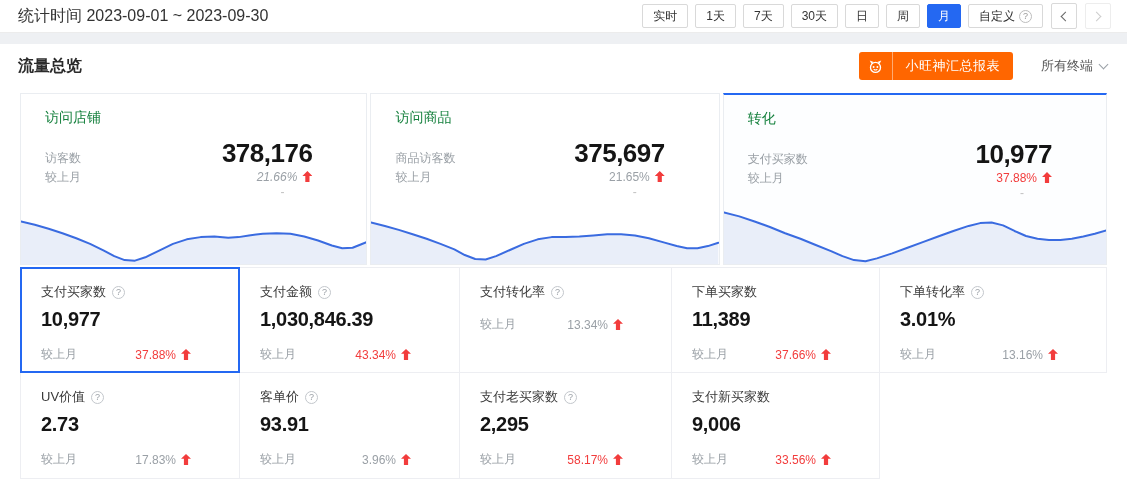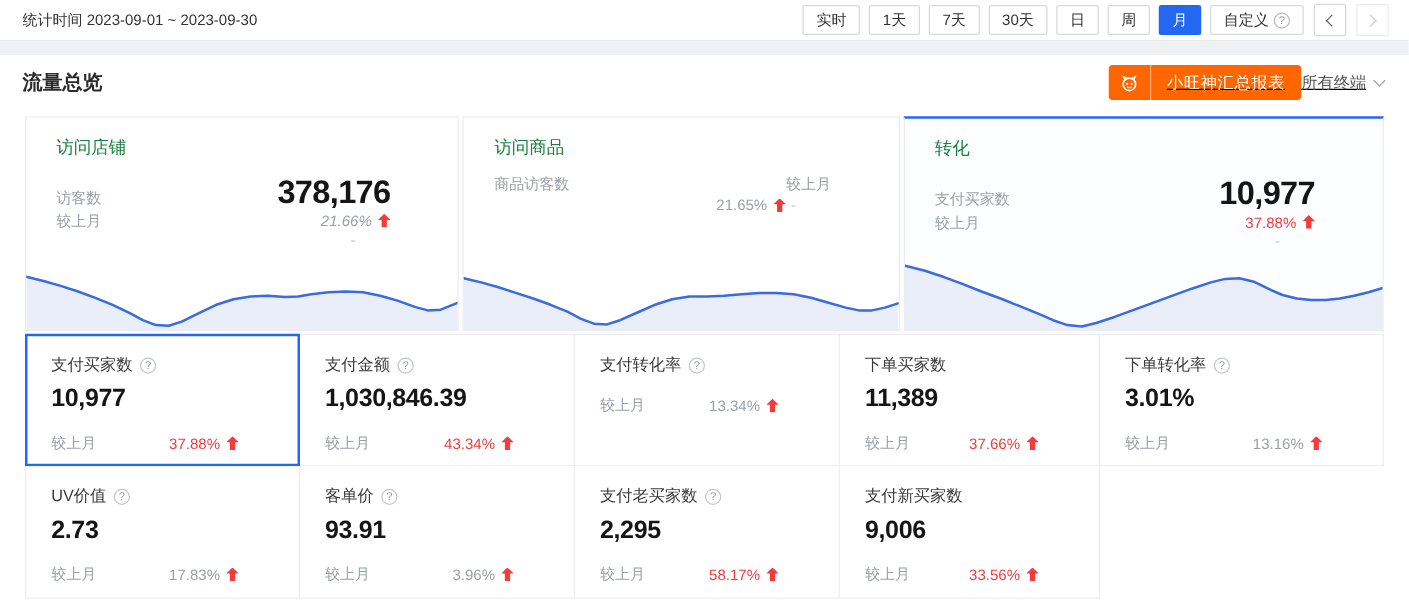--- a/index.html
+++ b/index.html
@@ -2,42 +2,42 @@
 <html style="--accent: #2468f2; --red: #f23c3c; --orange: #ff6600;"><head>
 <meta charset="utf-8">
 <style>
   * { margin:0; padding:0; box-sizing:border-box; }
   html,body { width:1127px; height:487px; background:#fff; overflow:hidden;
     font-family:"Liberation Sans","DejaVu Sans",sans-serif; }
 
   
   .topbar { height:33px; display:flex; align-items:center; padding:0 16px 0 18px;
     border-bottom:1px solid #ececec; background:#fff; }
-  .stat-time { font-size:12px; color:#333; }
+  .stat-time { font-size:16px; color:#333; }
   .topbar-right { margin-left:auto; display:flex; align-items:center; gap:7px; }
   .rbtn { height:24px; padding:0 10px; border:1px solid #d9d9d9; border-radius:2px;
     background:#fff; font-size:12px; color:#333; display:inline-flex; align-items:center;
     gap:4px; cursor:pointer; white-space:nowrap; }
   .rbtn.active { background:var(--accent); border-color:var(--accent); color:#fff; }
   .nav-btn { width:26px; height:26px; border:1px solid #d9d9d9; border-radius:2px;
     background:#fff; display:inline-flex; align-items:center; justify-content:center;
     color:#666; cursor:pointer; margin-left:1px; }
   .nav-btn.disabled { border-color:#ededed; color:#ccc; cursor:default; }
   .chev { width:7px; height:7px; border-right:1.6px solid currentColor;
     border-bottom:1.6px solid currentColor; display:inline-block; }
   .chev.left  { transform:rotate(135deg); margin-left:3px; }
   .chev.right { transform:rotate(-45deg); margin-right:3px; }
   .chev.down  { transform:rotate(45deg); margin-top:-4px; border-width:1.4px; color:#9aa0a6; }
 
   .gapbar { height:11px; background:#eef0f3; }
 
   
   .section-header { height:44px; display:flex; align-items:center; padding:0 20px 0 18px; background:#fff; }
   .page-title { font-size:16px; font-weight:700; color:#2b2b2b; }
-  .header-right { margin-left:auto; display:flex; align-items:center; gap:0;text-decoration:underline; }
+  .header-right { margin-left:auto; display:flex; align-items:center; gap:28px; }
   .report-btn { height:28px; background:var(--orange); color:#fff; border:none; border-radius:3px;
     display:flex; align-items:center; font-size:13px; cursor:pointer; overflow:hidden; }
   .report-btn .icon-wrap { width:34px; align-self:stretch; display:flex; align-items:center;
     justify-content:center; border-right:1px solid rgba(255,255,255,.45); }
   .report-btn .lbl { padding:0 13px; letter-spacing:.5px; }
   .terminal { font-size:13px; color:#555; display:inline-flex; align-items:center; gap:7px; cursor:pointer; }
 
   
   .content { padding:5px 20px 0; background:#fff; }
   .cards { display:flex; gap:3px; }
@@ -158,20 +158,21 @@
       <svg class="spark" viewBox="0 0 100 100" preserveAspectRatio="none">
           <path d="M0 24 L4 30 L8 37 L12 45 L16 54 L20 64 L24 76 L27 86 L30 93 L33 94 L36 88 L40 76 L44 64 L48 56 L52 52 L56 51 L60 53 L63 52 L66 49 L70 46 L74 45 L78 46 L82 51 L86 58 L90 67 L93 72 L96 71 L98 66 L100 61 L100 100 L0 100 Z" fill="#e9eef9" stroke="none"></path>
           <path d="M0 24 L4 30 L8 37 L12 45 L16 54 L20 64 L24 76 L27 86 L30 93 L33 94 L36 88 L40 76 L44 64 L48 56 L52 52 L56 51 L60 53 L63 52 L66 49 L70 46 L74 45 L78 46 L82 51 L86 58 L90 67 L93 72 L96 71 L98 66 L100 61" fill="none" stroke="#3a6be0" stroke-width="2" vector-effect="non-scaling-stroke" stroke-linejoin="round" stroke-linecap="round"></path>
         </svg>
     </div>
 
     <div class="card w2">
       <div class="card-title">访问商品</div>
       <div class="card-grid">
         <span class="c-lbl">商品访客数</span>
+        <span class="c-big">375,697</span>
         <span class="c-lbl">较上月</span>
         <span class="c-pct">
           <span style="color: rgb(154, 160, 166);">21.65%</span>
           <span class="arrow-up"></span>
         </span>
         <span class="c-dash">-</span>
       </div>
       <svg class="spark" viewBox="0 0 100 100" preserveAspectRatio="none">
           <path d="M0 26 L4 32 L8 39 L12 47 L16 55 L20 64 L24 74 L27 84 L30 91 L33 92 L36 86 L40 75 L44 64 L48 56 L52 52 L56 52 L60 51 L64 49 L68 47 L72 47 L76 49 L80 54 L84 61 L88 68 L91 72 L94 72 L97 68 L100 62 L100 100 L0 100 Z" fill="#e9eef9" stroke="none"></path>
           <path d="M0 26 L4 32 L8 39 L12 47 L16 55 L20 64 L24 74 L27 84 L30 91 L33 92 L36 86 L40 75 L44 64 L48 56 L52 52 L56 52 L60 51 L64 49 L68 47 L72 47 L76 49 L80 54 L84 61 L88 68 L91 72 L94 72 L97 68 L100 62" fill="none" stroke="#3a6be0" stroke-width="2" vector-effect="non-scaling-stroke" stroke-linejoin="round" stroke-linecap="round"></path>

